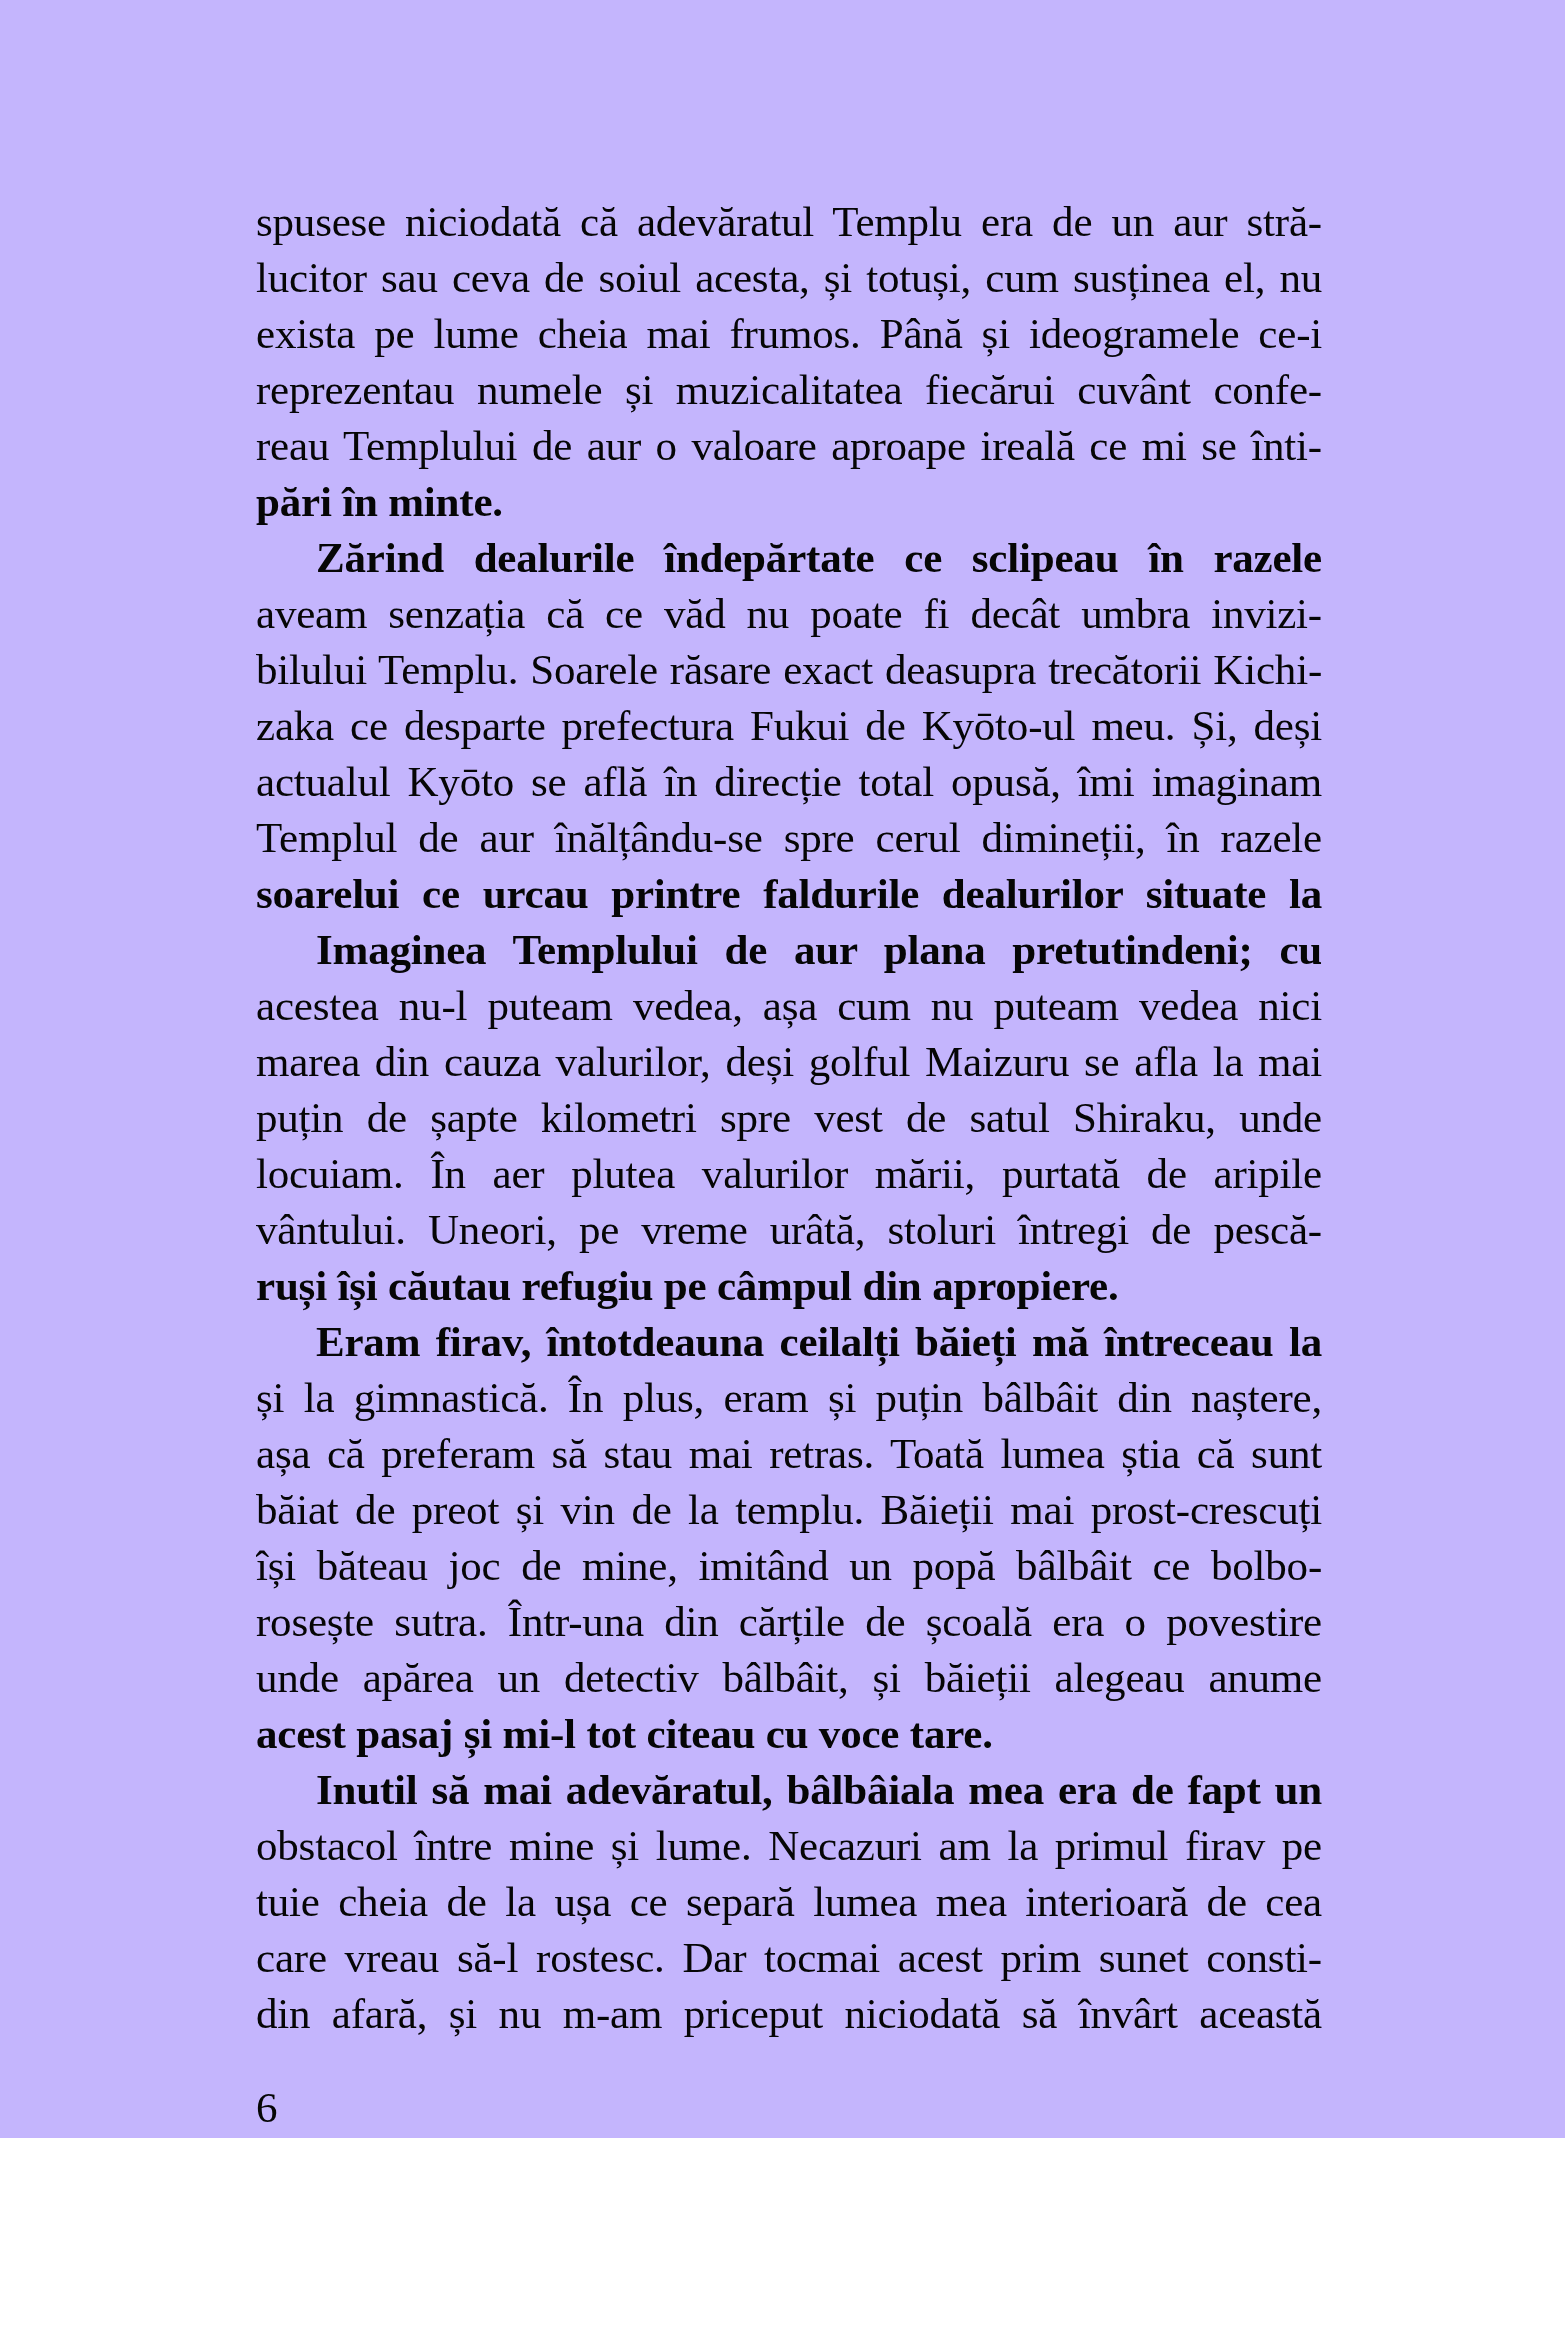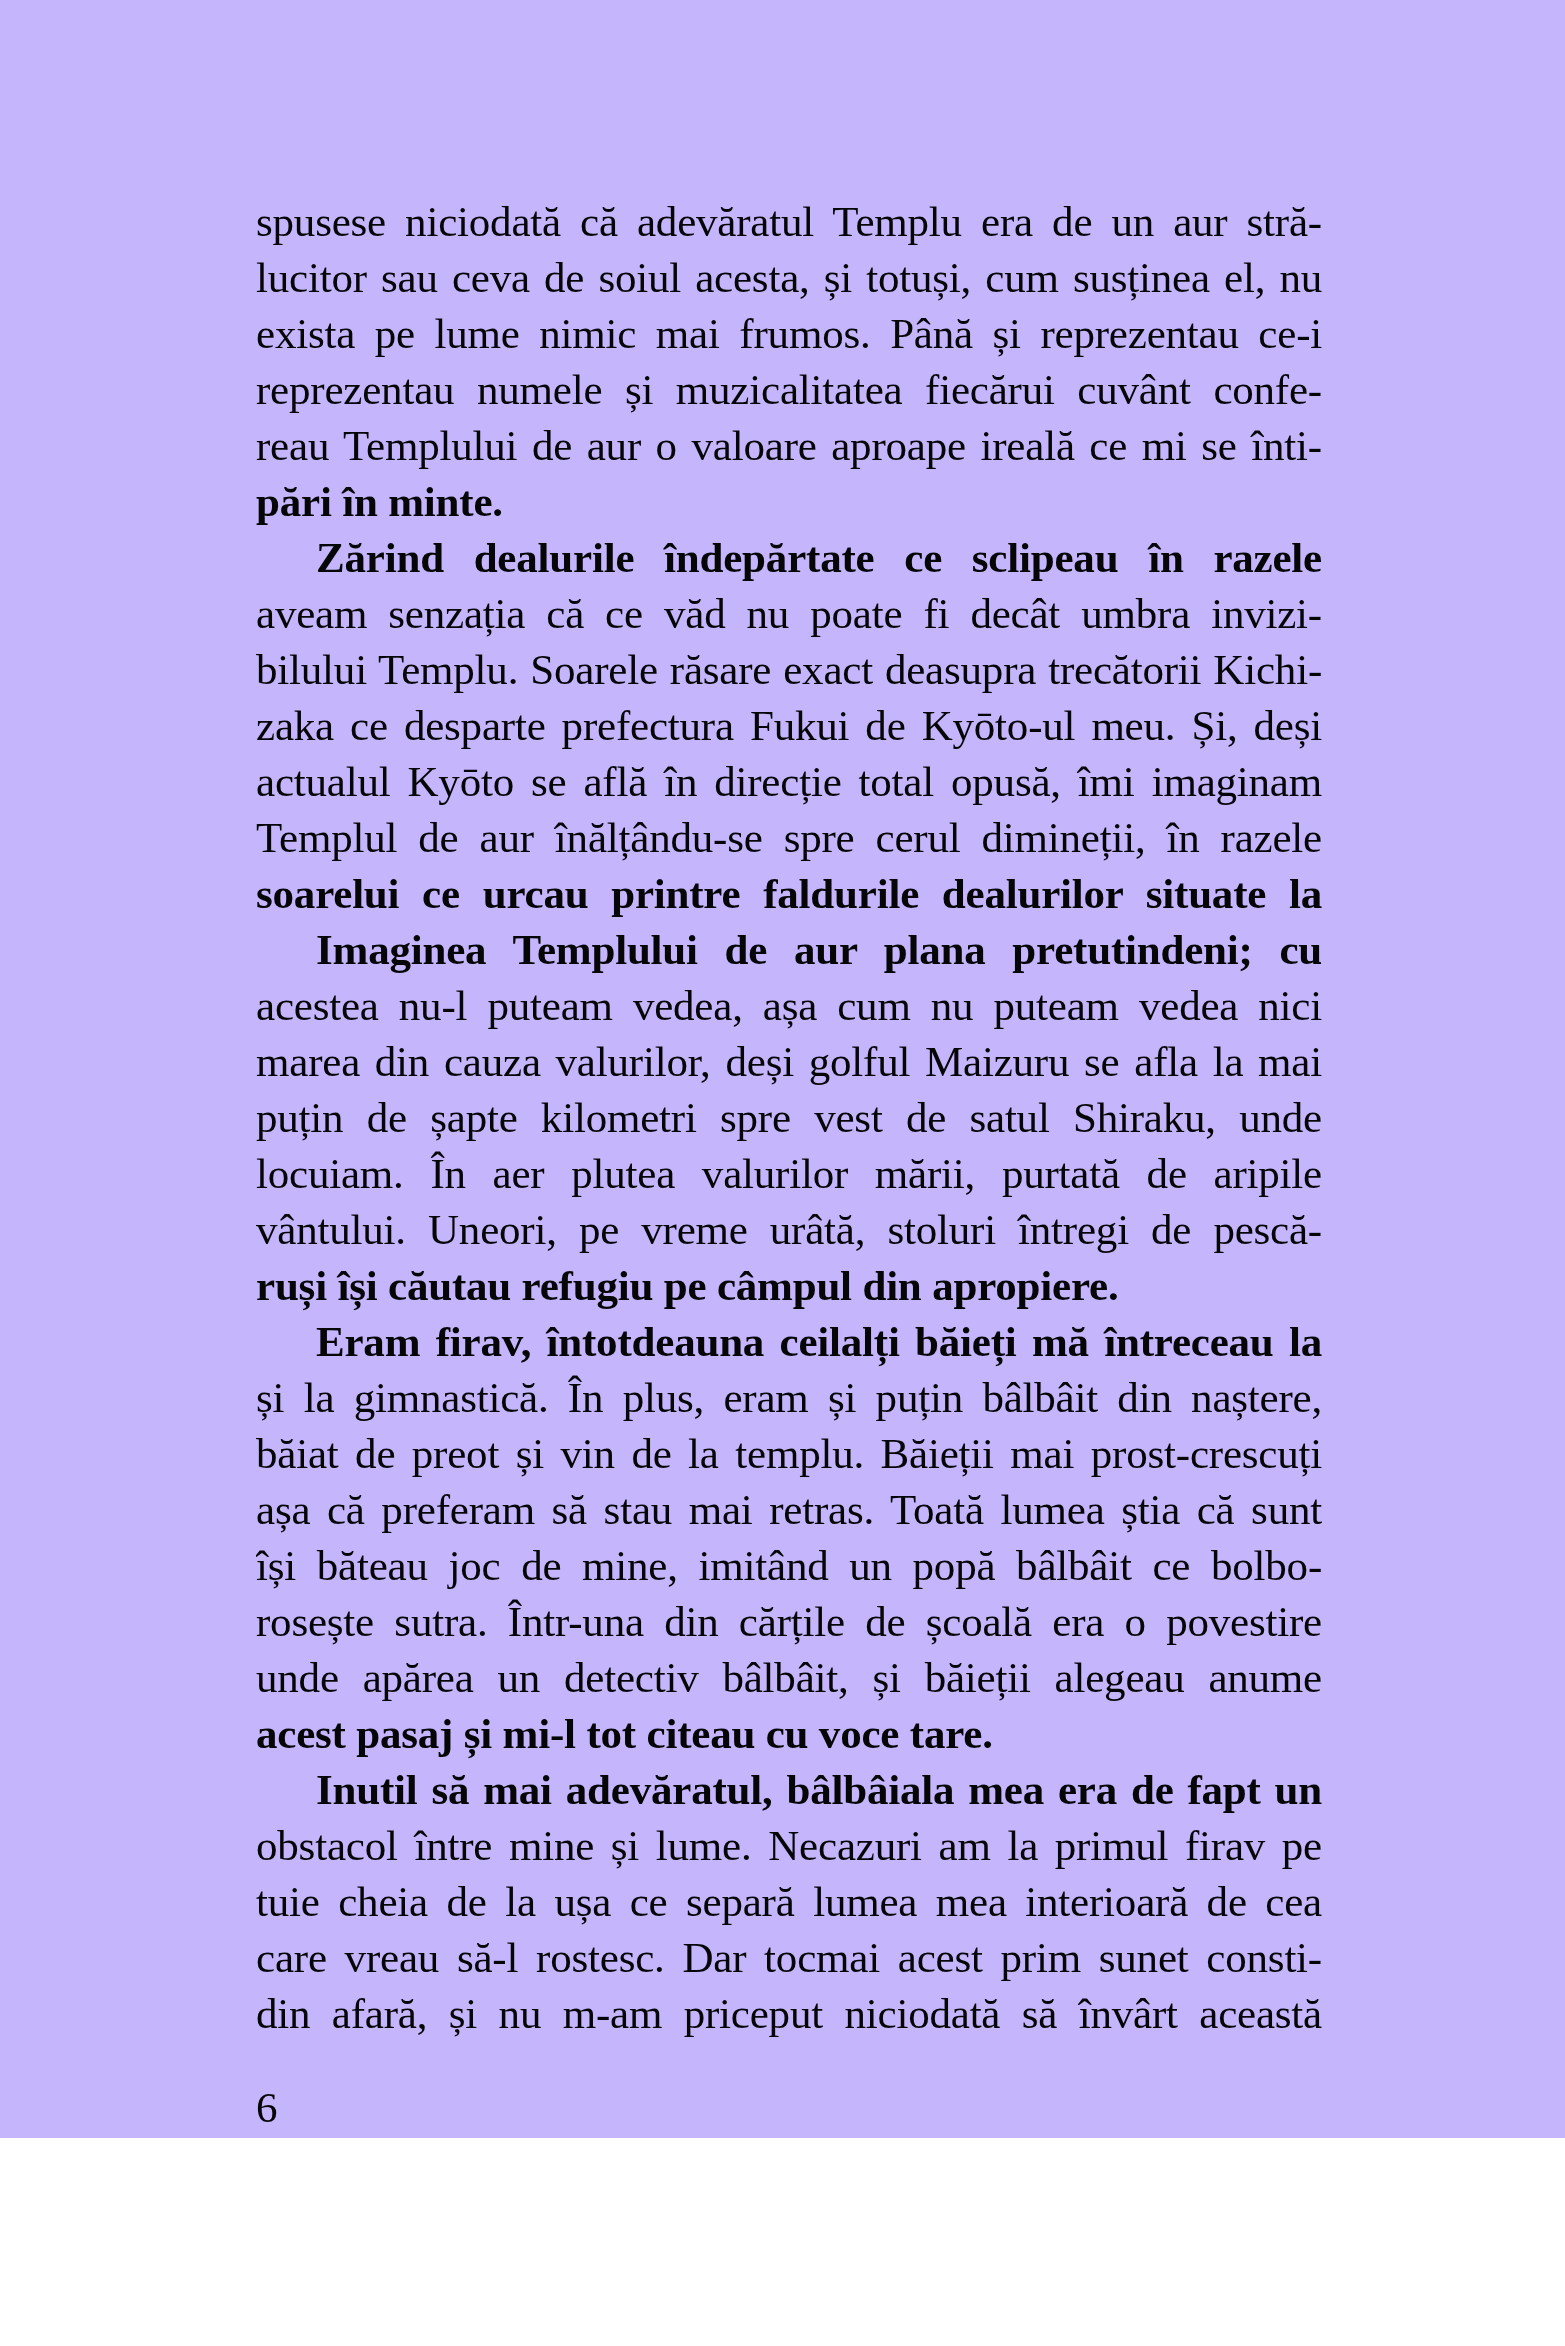--- a/index.html
+++ b/index.html
@@ -61,21 +61,21 @@
 </style>
 </head>
 <body>
 
 <div class="page">
   <main class="text-block">
 
     <div class="para">
       <div class="line">spusese niciodată că adevăratul Templu era de un aur stră-</div>
       <div class="line">lucitor sau ceva de soiul acesta, și totuși, cum susținea el, nu</div>
-      <div class="line">exista pe lume nimic mai frumos. Până și reprezentau ce-i</div>
+      <div class="line">exista pe lume cheia mai frumos. Până și ideogramele ce-i</div>
       <div class="line">reprezentau numele și muzicalitatea fiecărui cuvânt confe-</div>
       <div class="line">reau Templului de aur o valoare aproape ireală ce mi se înti-</div>
       <div class="line end">pări în minte.</div>
     </div>
 
     <div class="para">
       <div class="line indent">Zărind dealurile îndepărtate ce sclipeau în razele soarelui,</div>
       <div class="line">aveam senzația că ce văd nu poate fi decât umbra invizi-</div>
       <div class="line">bilului Templu. Soarele răsare exact deasupra trecătorii Kichi-</div>
       <div class="line">zaka ce desparte prefectura Fukui de Kyōto-ul meu. Și, deși</div>
@@ -90,22 +90,22 @@
       <div class="line">marea din cauza valurilor, deși golful Maizuru se afla la mai</div>
       <div class="line">puțin de șapte kilometri spre vest de satul Shiraku, unde</div>
       <div class="line">locuiam. În aer plutea valurilor mării, purtată de aripile</div>
       <div class="line">vântului. Uneori, pe vreme urâtă, stoluri întregi de pescă-</div>
       <div class="line end">ruși își căutau refugiu pe câmpul din apropiere.</div>
     </div>
 
     <div class="para">
       <div class="line indent">Eram firav, întotdeauna ceilalți băieți mă întreceau la fugă</div>
       <div class="line">și la gimnastică. În plus, eram și puțin bâlbâit din naștere,</div>
+      <div class="line">așa că preferam să stau mai retras. Toată lumea știa că sunt</div>
       <div class="line">băiat de preot și vin de la templu. Băieții mai prost-crescuți</div>
-      <div class="line">așa că preferam să stau mai retras. Toată lumea știa că sunt</div>
       <div class="line">își băteau joc de mine, imitând un popă bâlbâit ce bolbo-</div>
       <div class="line">rosește sutra. Într-una din cărțile de școală era o povestire</div>
       <div class="line">unde apărea un detectiv bâlbâit, și băieții alegeau anume</div>
       <div class="line end">acest pasaj și mi-l tot citeau cu voce tare.</div>
     </div>
 
     <div class="para">
       <div class="line indent">Inutil să mai adevăratul, bâlbâiala mea era de fapt un</div>
       <div class="line">obstacol între mine și lume. Necazuri am la primul firav pe</div>
       <div class="line">tuie cheia de la ușa ce separă lumea mea interioară de cea</div>

